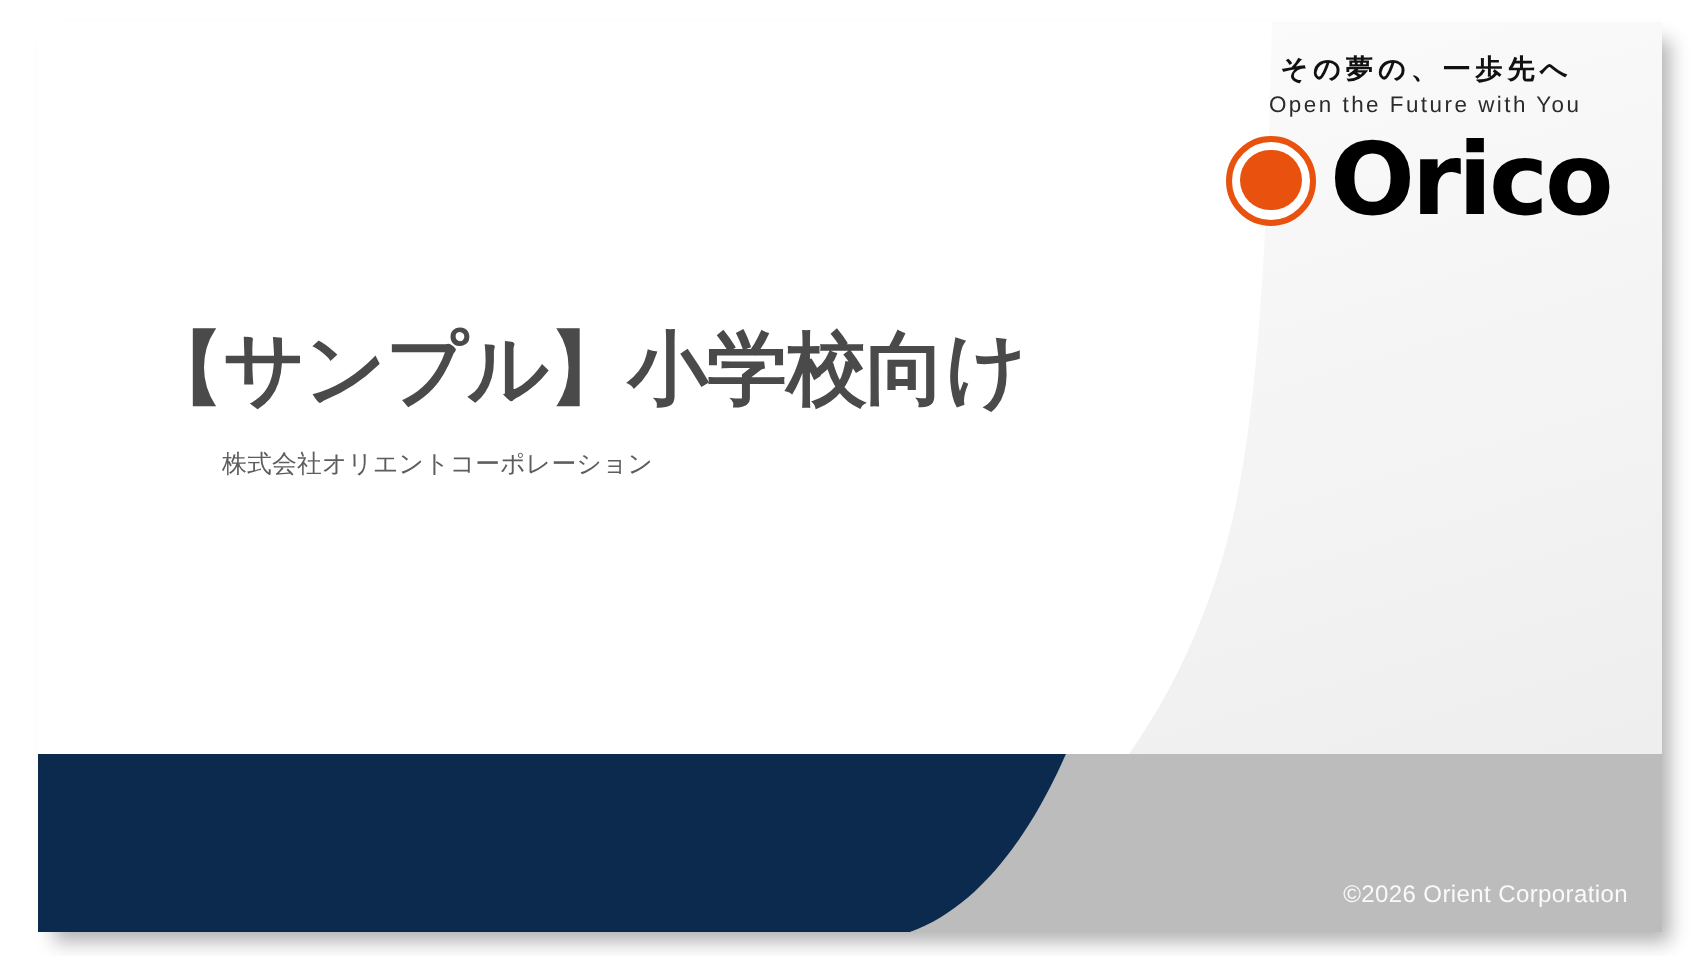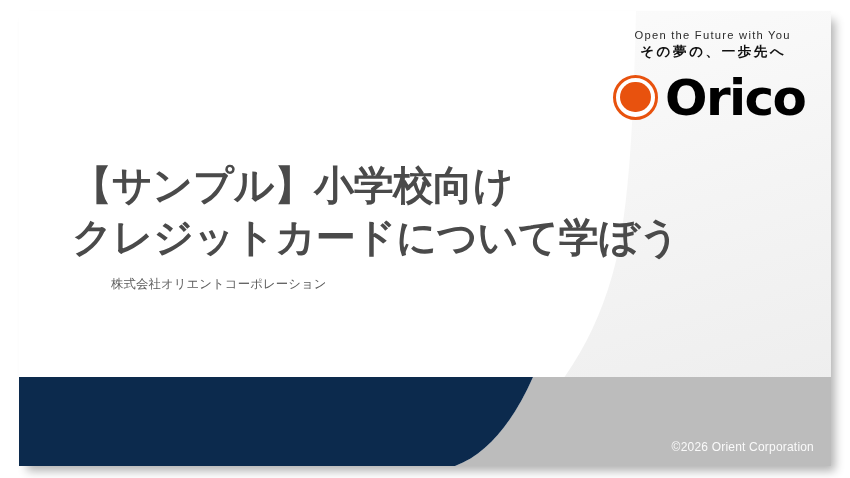--- a/index.html
+++ b/index.html
@@ -44,23 +44,23 @@
     font-size:11.2px;
     font-weight:400;
     color:#2b2b2b;
     letter-spacing:1.25px;
     line-height:1.45;
     white-space:nowrap;
     text-indent:1.25px;
     margin-top:1px;
   }
   #wordmark-row{
-    margin-top:14px;
+    margin-top:6px;
     display:flex;
-    align-items:flex-start;
+    align-items:flex-end;
     justify-content:flex-start;
     padding-left:4px;
   }
   #logo-mark{
     width:45px; height:45px;
     border-radius:50%;
     border:3.2px solid #e8520e;
     background:#ffffff;
     position:relative;
     flex:0 0 auto;
@@ -142,30 +142,29 @@
 
       <path d="M 514 366 L 812 366 L 812 455 L 436 455
                C 470 443 496 407 514 366 Z" fill="#bcbcbc"></path>
 
       <path d="M 0 366 L 514 366
                C 496 407 470 443 436 455
                L 0 455 Z" fill="#0c2a4d"></path>
     </svg>
 
     <div id="logo-block">
+      <div id="tagline-ja">その夢の、一歩先へ</div>
       <div id="tagline-en">Open the Future with You</div>
-      <div id="tagline-ja">その夢の、一歩先へ</div>
       <div id="wordmark-row">
         <div id="logo-mark"></div>
         <div id="wordmark">Orico</div>
       </div>
     </div>
 
     <div id="title-block">
       <div class="title-line">【サンプル】小学校向け</div>
-      <div class="title-line">クレジットカードについて学ぼう</div>
       <div id="subtitle">株式会社オリエントコーポレーション</div>
     </div>
 
     <div id="copyright">©2026 Orient Corporation</div>
 
   </div>
 </div>
 
 </body></html>

